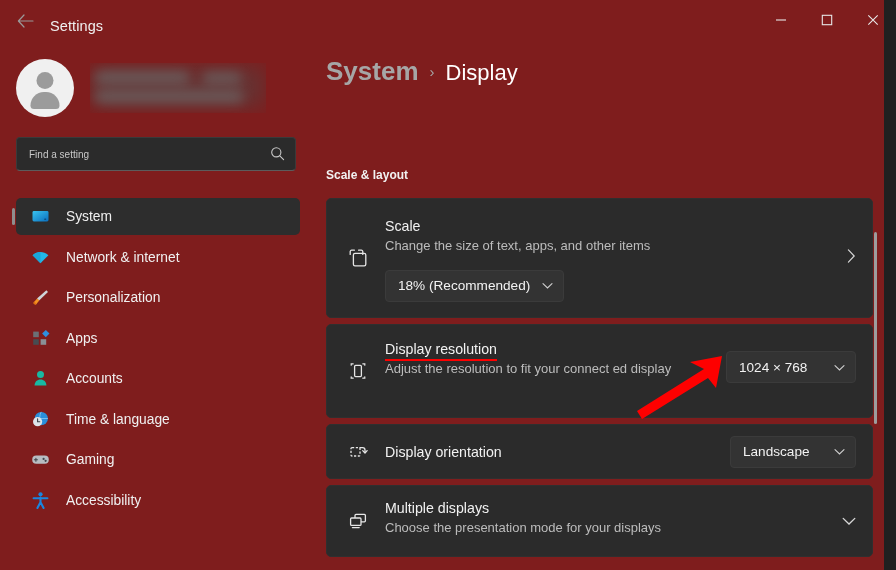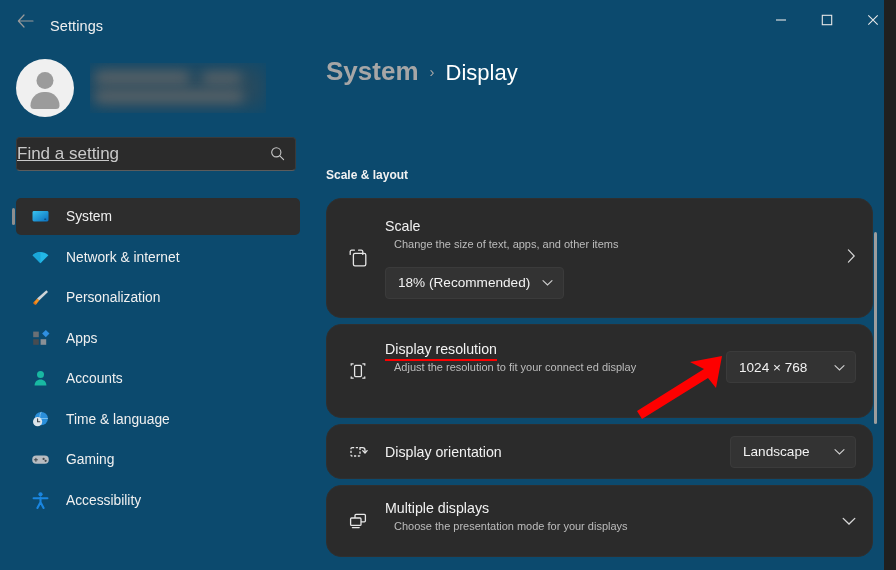--- a/index.html
+++ b/index.html
@@ -2,21 +2,21 @@
 <html><head>
 <meta charset="utf-8">
 <style>
   * { margin:0; padding:0; box-sizing:border-box; }
   html, body {
     width:896px; height:570px;
     background:#202020;
     font-family:"Liberation Sans", sans-serif;
     overflow:hidden;
   }
-  .window { position:relative; width:884px; height:570px; background:#0c4a6e;padding-left:32px; }
+  .window { position:relative; width:884px; height:570px; background:#7f1d1d;padding-left:32px; }
 
   
   .titlebar { position:absolute; top:0; left:0; width:896px; height:40px; }
   .back-btn {
     position:absolute; left:8px; top:6px; width:34px; height:30px;
     display:flex; align-items:center; justify-content:center;
     border-radius:4px; color:#9a9a9a;
   }
   .back-btn svg { display:block; }
   .app-title {
@@ -51,21 +51,21 @@
   .bl1 { left:4px; top:8px;  width:96px;  height:13px; }
   .bl2 { left:112px;top:9px; width:40px;  height:12px; }
   .bl3 { left:4px; top:27px; width:150px; height:13px; }
   .bl4 { left:0px; top:2px;  width:176px; height:44px; background:#4a4a4a; filter:blur(10px); opacity:.45; }
 
   .searchbox {
     position:absolute; left:16px; top:97px; width:280px; height:34px;
     background:#2b2b2b; border:1px solid #3a3a3a; border-bottom:1px solid #5c5c5c;
     border-radius:4px; display:flex; align-items:center;
   }
-  .searchbox .ph { margin-left:0; font-size:17px; color:#c9c9c9;text-decoration:underline; }
+  .searchbox .ph { margin-left:12px; font-size:10px; color:#c9c9c9; }
   .searchbox .sicon { position:absolute; right:10px; top:8px; color:#c9c9c9; }
 
   .navlist { position:absolute; left:16px; top:158px; width:284px; }
   .navitem {
     position:relative; height:37px; border-radius:5px; display:flex; align-items:center;
     margin-bottom:3.5px; padding-left:14px;
   }
   .navitem.selected { background:#2d2d2d; }
   .navitem.selected::before {
     content:""; position:absolute; left:-4px; top:10px; width:3px; height:17px;
@@ -80,31 +80,31 @@
   .bc-parent { font-size:26px; color:#a6a6a6; font-weight:600; }
   .bc-sep { font-size:15px; color:#a6a6a6; margin:0 11px; position:relative; top:-3px; }
   .bc-current { font-size:22px; color:#ffffff; font-weight:400; }
 
   .section-title {
     position:absolute; left:10px; top:128px; font-size:12px; color:#f2f2f2; font-weight:bold;
   }
 
   .cards { position:absolute; left:10px; top:158px; width:547px; }
   .card {
-    background:#2b2b2b; border-radius:15px; border:1px solid #2f2f2f;
+    background:#2b2b2b; border-radius:5px; border:1px solid #2f2f2f;
     position:relative; margin-bottom:6px;
   }
   .card .cicon {
     position:absolute; left:18px; top:50%; transform:translateY(-50%);
     width:26px; height:26px; display:flex; align-items:center; justify-content:center;
     color:#e6e6e6;
   }
   .card .ctext { margin-left:58px; padding-right:16px; }
   .card .ctitle { font-size:14.2px; color:#f2f2f2; display:inline-block; position:relative; }
-  .card .csub { font-size:11px; color:#bcbcbc; line-height:1.45; margin-top:2px;margin-left:9px; }
+  .card .csub { font-size:13px; color:#bcbcbc; line-height:1.45; margin-top:2px; }
 
   .card-scale { height:120px; padding-top:18px; }
   .card-scale .ctext { width:430px; }
   .dropdown {
     display:inline-flex; align-items:center; justify-content:space-between;
     background:#333333; border:1px solid #3b3b3b; border-radius:4px;
     height:32px; padding:0 10px 0 12px; color:#f2f2f2; font-size:13.6px;
   }
   .dropdown .chev { margin-left:12px; color:#d0d0d0; }
   .scale-dd { margin-top:14px; min-width:144px; }

